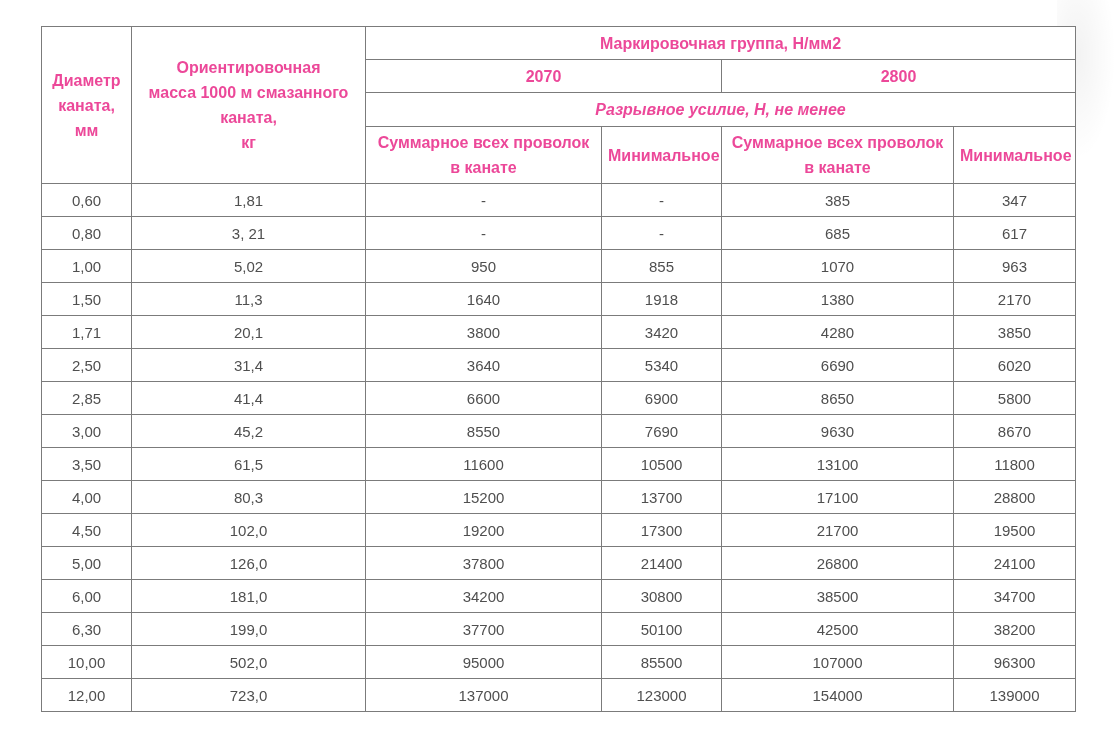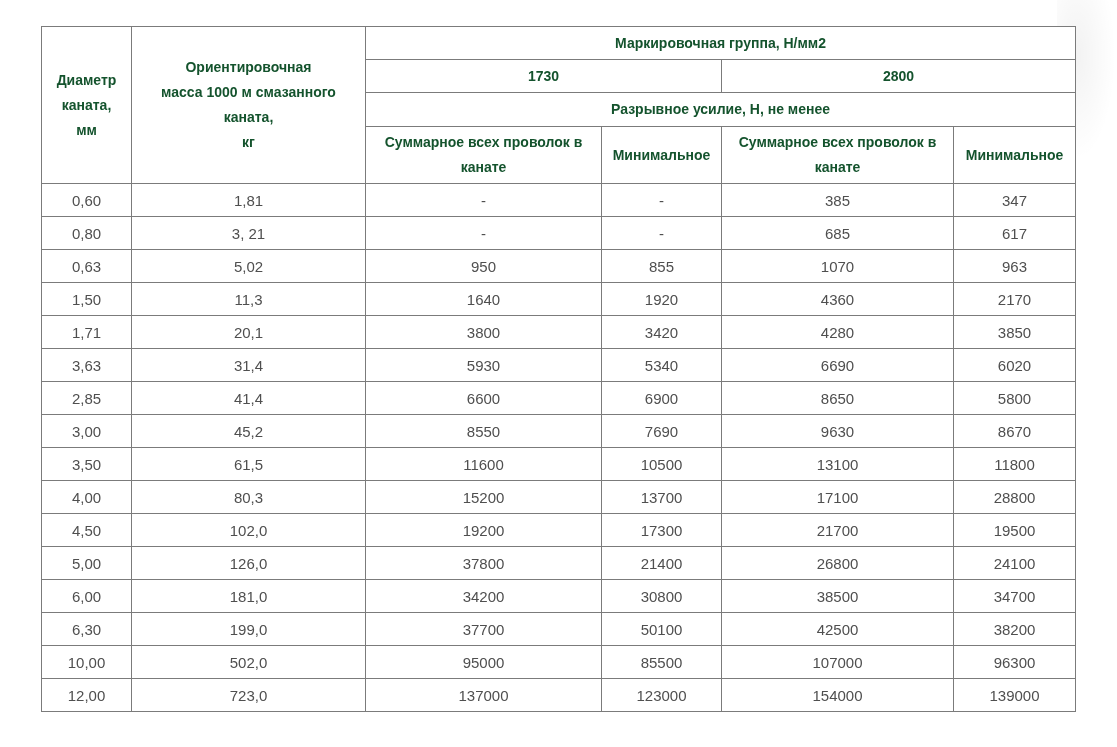--- a/index.html
+++ b/index.html
@@ -38,36 +38,36 @@
   }
   table.spec th,
   table.spec td {
     border: 1px solid #7b7b7b;
     text-align: center;
     vertical-align: middle;
     padding: 0 6px;
     box-sizing: border-box;
   }
   table.spec th {
-    color: #14532d;
+    color: #ec4899;
     font-weight: bold;
-    font-size: 14px;
+    font-size: 16px;
     line-height: 25px;
   }
   table.spec td {
     color: #4f4f4f;
     font-weight: normal;
     font-size: 15px;
     height: 33px;
     line-height: 19px;
   }
   .prelines { white-space: pre-line; }
   .h-row-a th { height: 33px; }
   .h-row-b th { height: 33px; }
-  .h-row-c th { height: 34px; }
+  .h-row-c th { height: 34px; font-style: italic; }
   .h-row-d th { height: 57px; }
   col.c1 { width: 90px; }
   col.c2 { width: 234px; }
   col.c3 { width: 236px; }
   col.c4 { width: 120px; }
   col.c5 { width: 232px; }
   col.c6 { width: 122px; }
 </style>
 </head>
 <body>
@@ -90,21 +90,21 @@
           <th rowspan="4" class="prelines">Диаметр
 каната,
 мм</th>
           <th rowspan="4" class="prelines">Ориентировочная
 масса 1000 м  смазанного
 каната,
 кг</th>
           <th colspan="4">Маркировочная группа, Н/мм2</th>
         </tr>
         <tr class="h-row-b">
-          <th colspan="2">1730</th>
+          <th colspan="2">2070</th>
           <th colspan="2">2800</th>
         </tr>
         <tr class="h-row-c">
           <th colspan="4">Разрывное усилие, Н, не менее</th>
         </tr>
         <tr class="h-row-d">
           <th>Суммарное всех проволок в канате</th>
           <th>Минимальное</th>
           <th>Суммарное всех проволок в канате</th>
           <th>Минимальное</th>
@@ -121,47 +121,47 @@
           </tr>
           <tr>
             <td>0,80</td>
             <td>3, 21</td>
             <td>-</td>
             <td>-</td>
             <td>685</td>
             <td>617</td>
           </tr>
           <tr>
-            <td>0,63</td>
+            <td>1,00</td>
             <td>5,02</td>
             <td>950</td>
             <td>855</td>
             <td>1070</td>
             <td>963</td>
           </tr>
           <tr>
             <td>1,50</td>
             <td>11,3</td>
             <td>1640</td>
-            <td>1920</td>
-            <td>4360</td>
+            <td>1918</td>
+            <td>1380</td>
             <td>2170</td>
           </tr>
           <tr>
             <td>1,71</td>
             <td>20,1</td>
             <td>3800</td>
             <td>3420</td>
             <td>4280</td>
             <td>3850</td>
           </tr>
           <tr>
-            <td>3,63</td>
+            <td>2,50</td>
             <td>31,4</td>
-            <td>5930</td>
+            <td>3640</td>
             <td>5340</td>
             <td>6690</td>
             <td>6020</td>
           </tr>
           <tr>
             <td>2,85</td>
             <td>41,4</td>
             <td>6600</td>
             <td>6900</td>
             <td>8650</td>

